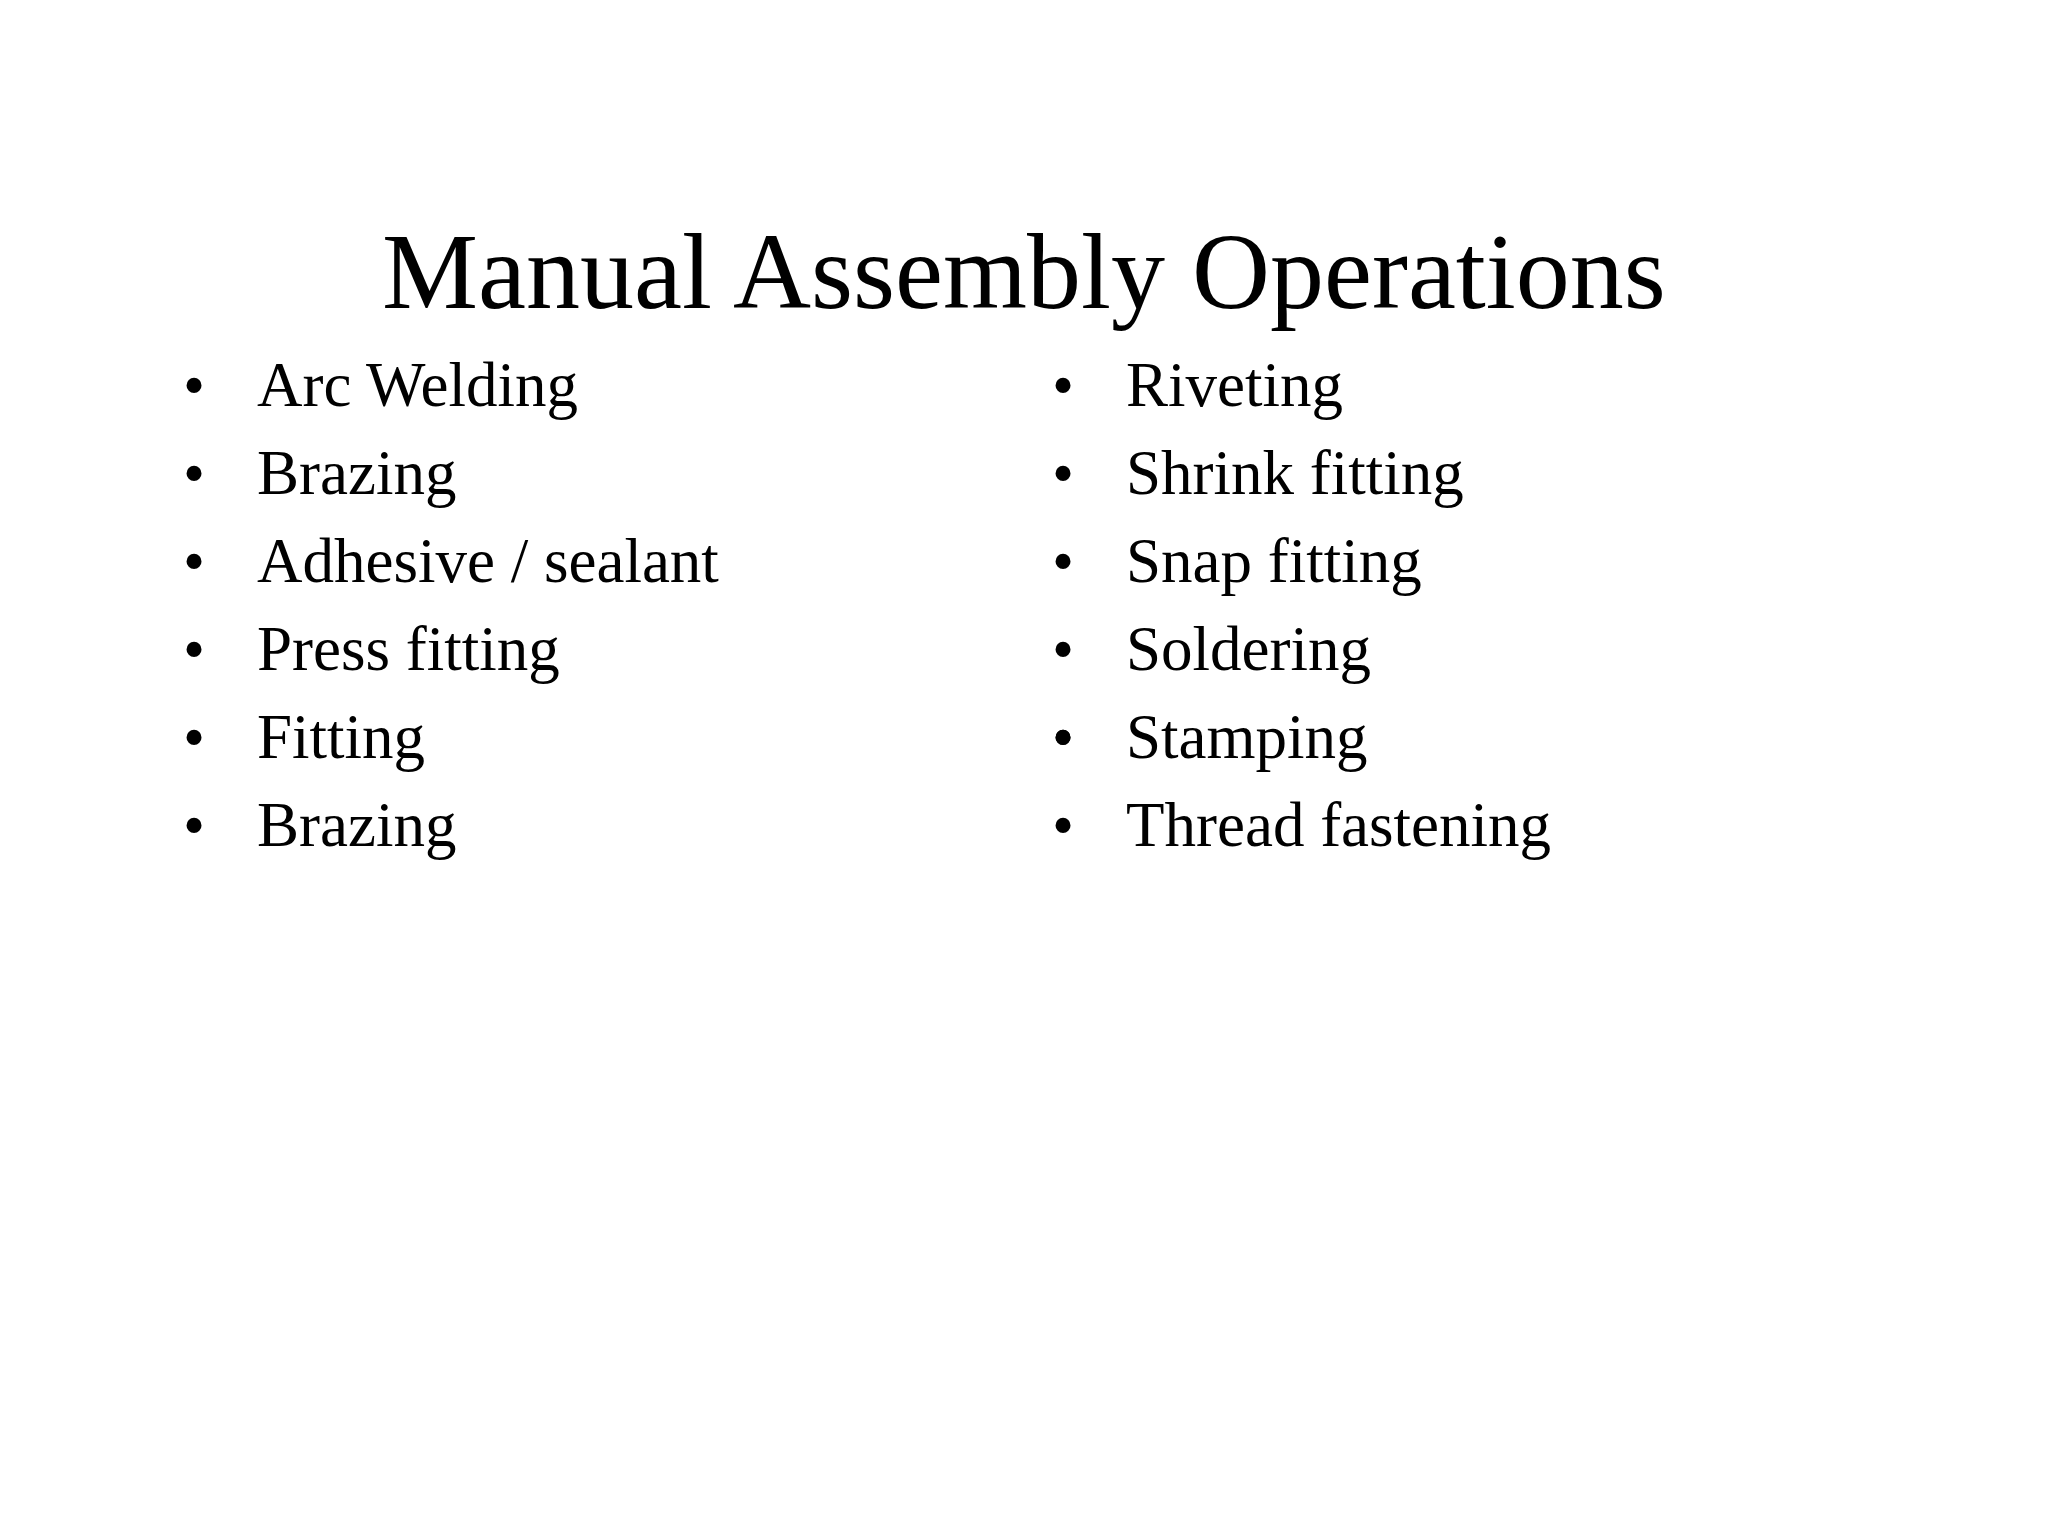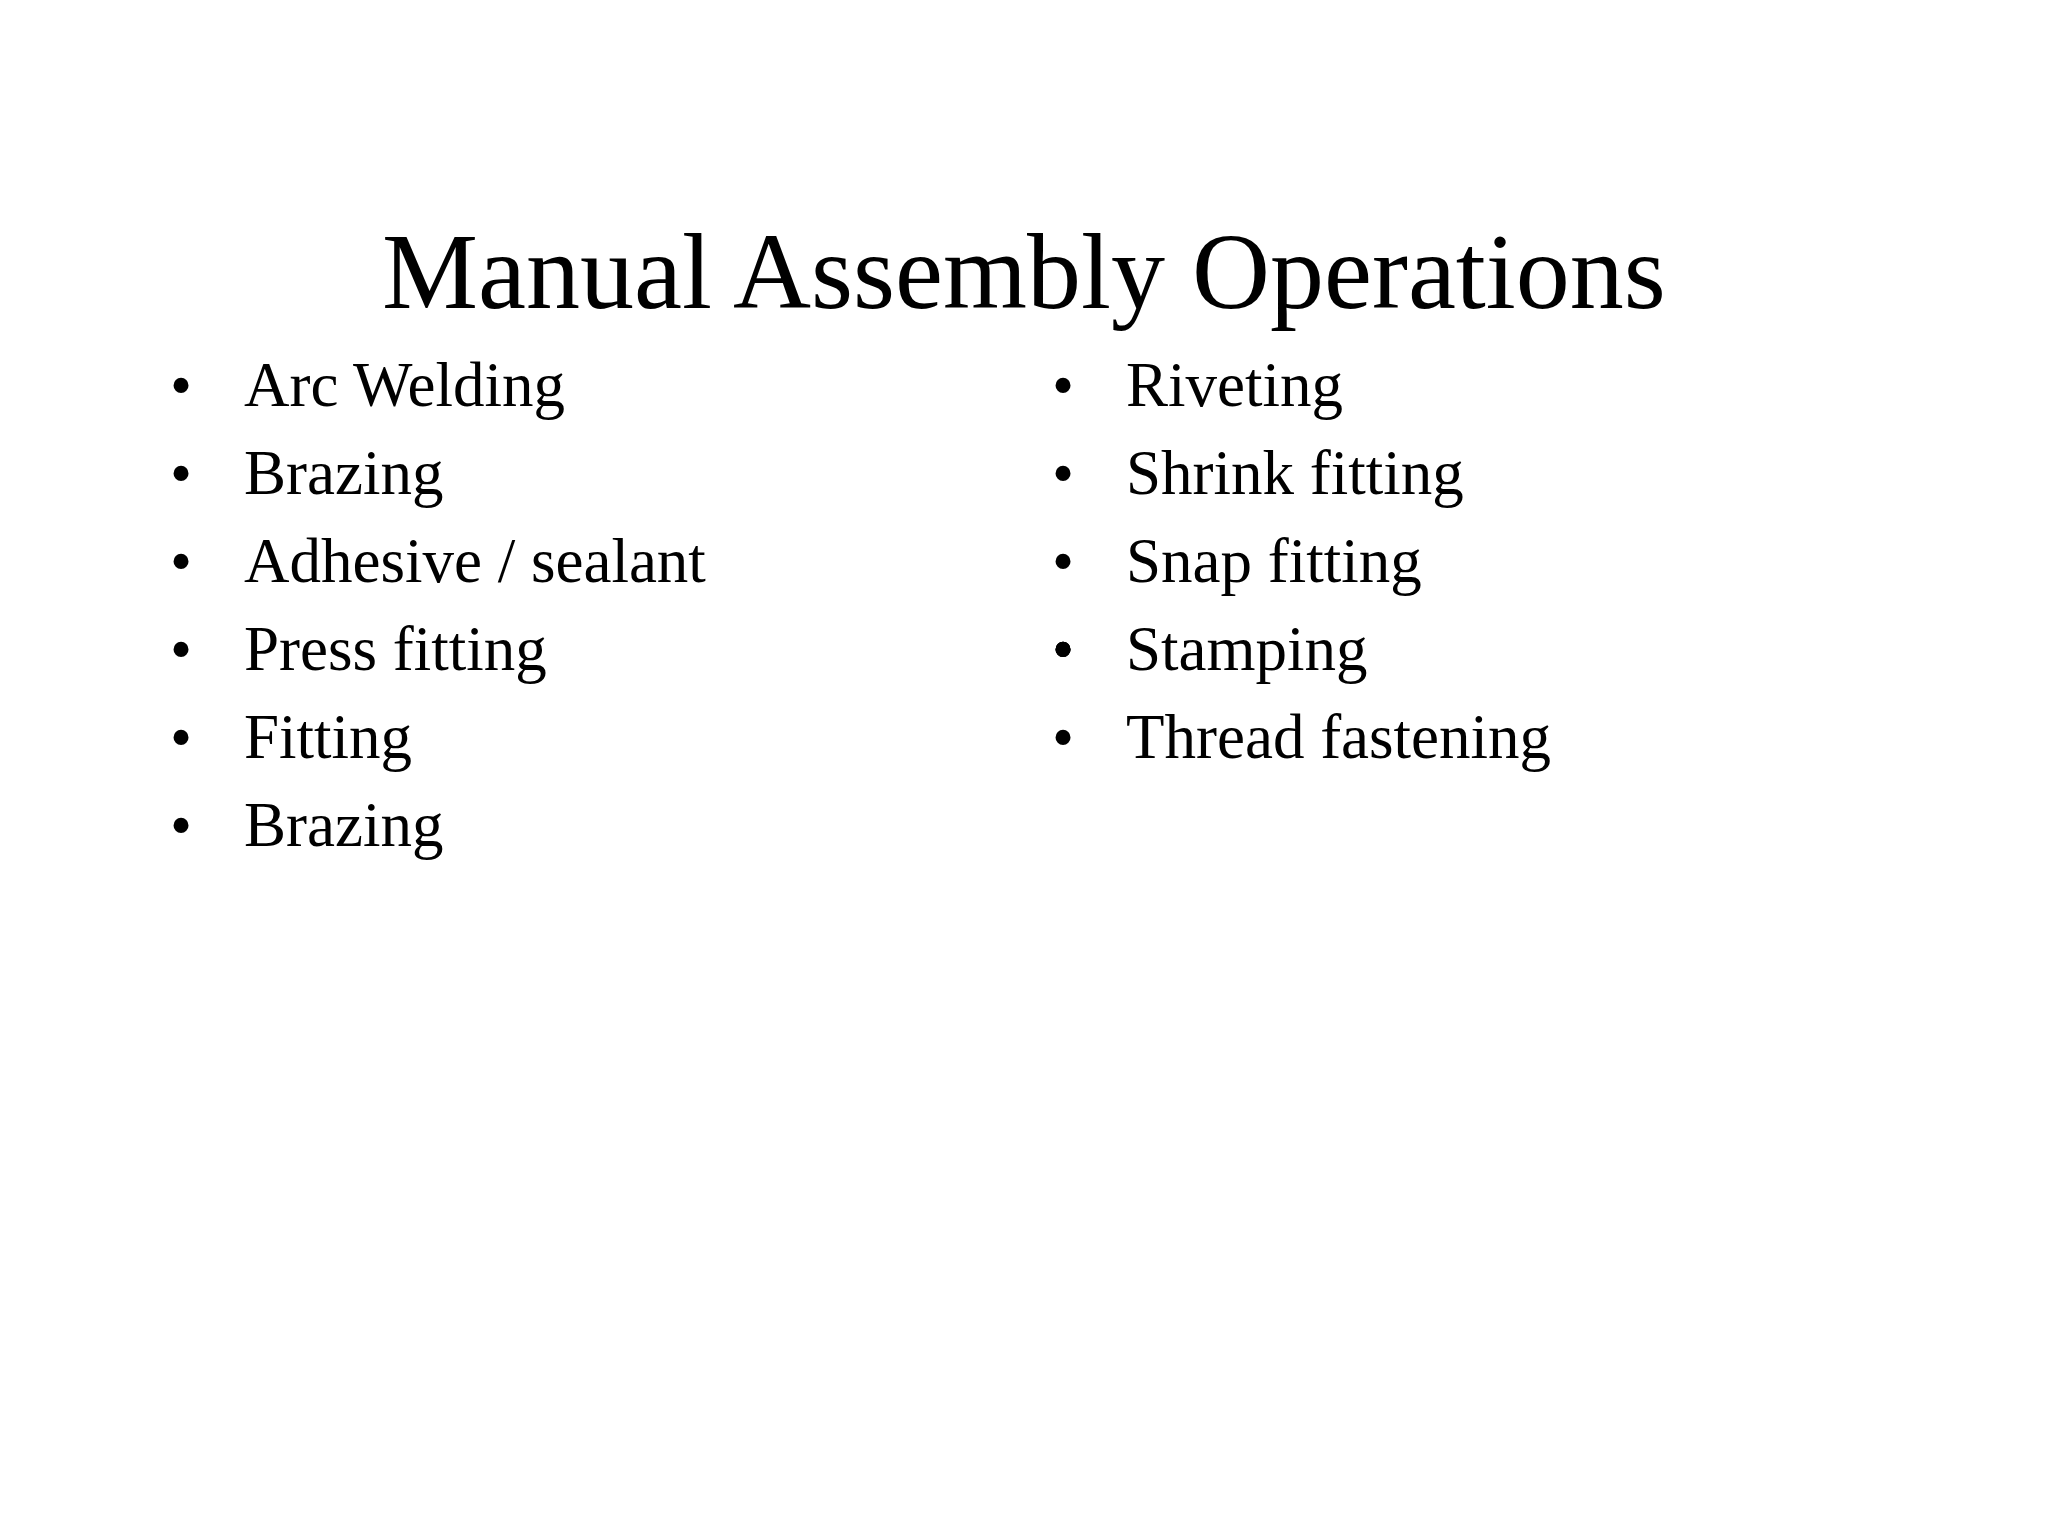--- a/index.html
+++ b/index.html
@@ -27,21 +27,21 @@
     letter-spacing: 0px;
     white-space: nowrap;
   }
   ul.bullet-list {
     position: absolute;
     margin: 0;
     padding: 0;
     list-style: none;
   }
   ul.bullet-list.left-col {
-    left: 170px;
+    left: 183px;
     top: 341px;
   }
   ul.bullet-list.right-col {
     left: 1052px;
     top: 341px;
   }
   ul.bullet-list li {
     position: relative;
     font-size: 63px;
     line-height: 88px;
@@ -101,20 +101,21 @@
     <li>
       <span class="bullet-dot"></span>
       <span>Shrink fitting</span>
     </li>
     <li>
       <span class="bullet-dot"></span>
       <span>Snap fitting</span>
     </li>
     <li>
       <span class="bullet-dot"></span>
+      <span>Soldering</span>
     </li>
     <li>
       <span class="bullet-dot"></span>
     </li>
     <li>
       <span class="bullet-dot"></span>
       <span>Stamping</span>
     </li>
     <li>
       <span class="bullet-dot"></span>

